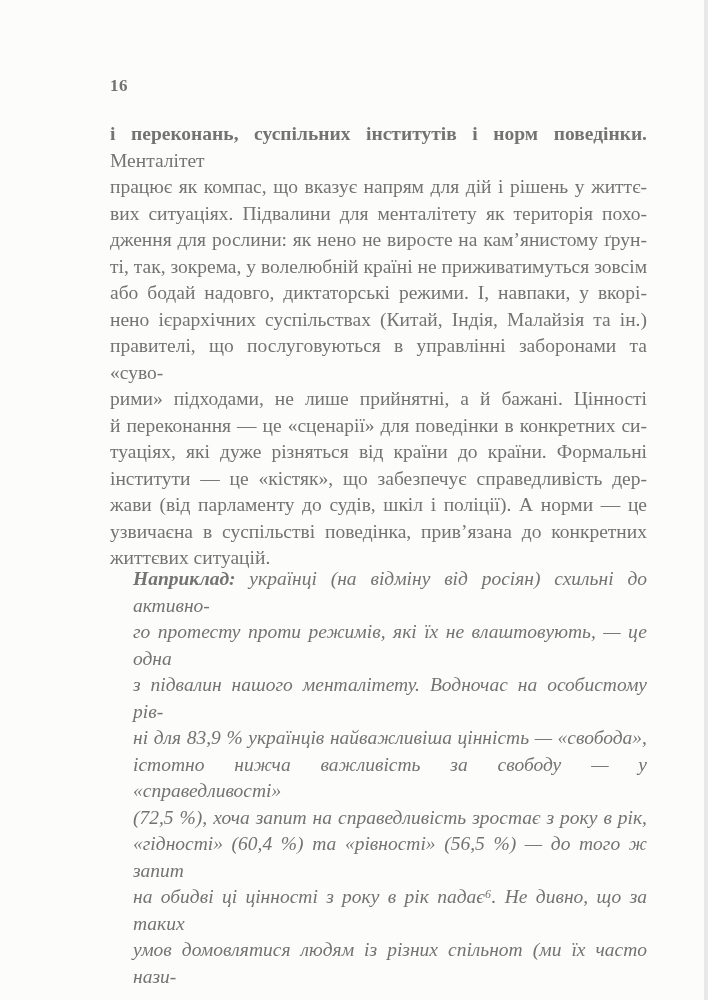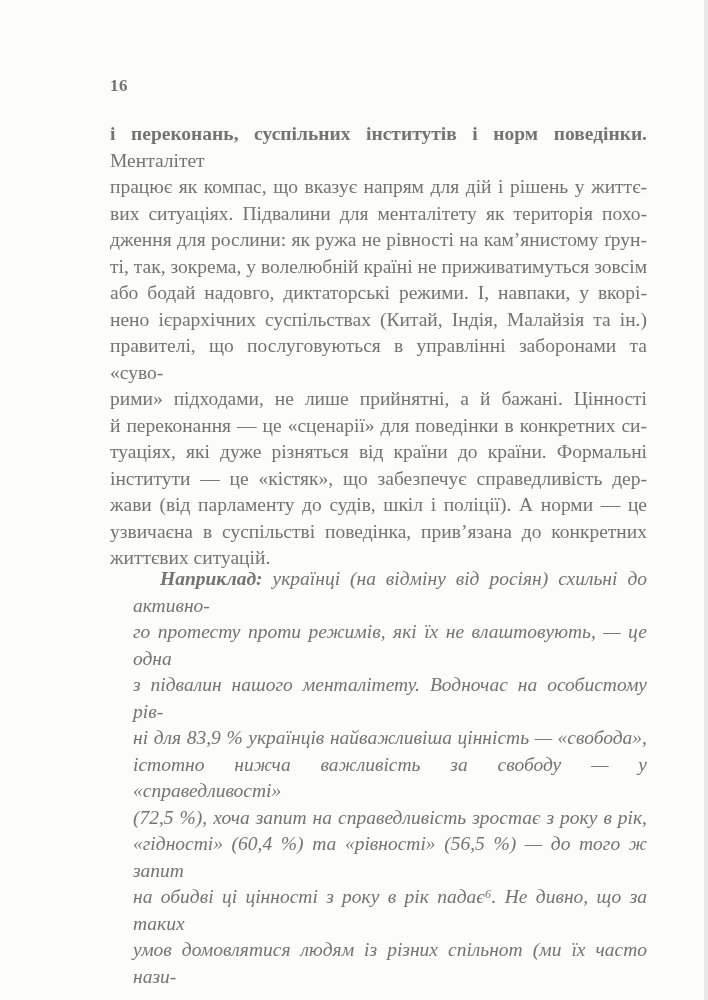--- a/index.html
+++ b/index.html
@@ -46,33 +46,33 @@
     text-align: justify;
     text-align-last: justify;
     white-space: normal;
   }
   .line.last {
     text-align-last: left;
   }
   .seg-r { font-weight: normal; font-style: normal; }
   .seg-b { font-weight: bold; font-style: normal; }
   .seg-i { font-style: italic; font-weight: normal; }
-  .seg-bi { font-style: italic; font-weight: bold; margin-left: 27px; }
+  .seg-bi { font-style: italic; font-weight: bold; }
 </style>
 </head>
 <body>
 
 <div class="book-page">
   <div class="page-number">16</div>
 
   <div class="para main-paragraph">
       <div class="line"><span class="seg-b">і переконань, суспільних інститутів і норм поведінки.</span><span class="seg-r"> Менталітет</span></div>
       <div class="line"><span class="seg-r">працює як компас, що вказує напрям для дій і рішень у життє-</span></div>
       <div class="line"><span class="seg-r">вих ситуаціях. Підвалини для менталітету як територія похо-</span></div>
-      <div class="line"><span class="seg-r">дження для рослини: як ружа не рівності на кам’янистому ґрун-</span></div>
+      <div class="line"><span class="seg-r">дження для рослини: як нено не виросте на кам’янистому ґрун-</span></div>
       <div class="line"><span class="seg-r">ті, так, зокрема, у волелюбній країні не приживатимуться зовсім</span></div>
       <div class="line"><span class="seg-r">або бодай надовго, диктаторські режими. І, навпаки, у вкорі-</span></div>
       <div class="line"><span class="seg-r">нено ієрархічних суспільствах (Китай, Індія, Малайзія та ін.)</span></div>
       <div class="line"><span class="seg-r">правителі, що послуговуються в управлінні заборонами та «суво-</span></div>
       <div class="line"><span class="seg-r">рими» підходами, не лише прийнятні, а й бажані. Цінності</span></div>
       <div class="line"><span class="seg-r">й переконання — це «сценарії» для поведінки в конкретних си-</span></div>
       <div class="line"><span class="seg-r">туаціях, які дуже різняться від країни до країни. Формальні</span></div>
       <div class="line"><span class="seg-r">інститути — це «кістяк», що забезпечує справедливість дер-</span></div>
       <div class="line"><span class="seg-r">жави (від парламенту до судів, шкіл і поліції). А норми — це</span></div>
       <div class="line"><span class="seg-r">узвичаєна в суспільстві поведінка, прив’язана до конкретних</span></div>

